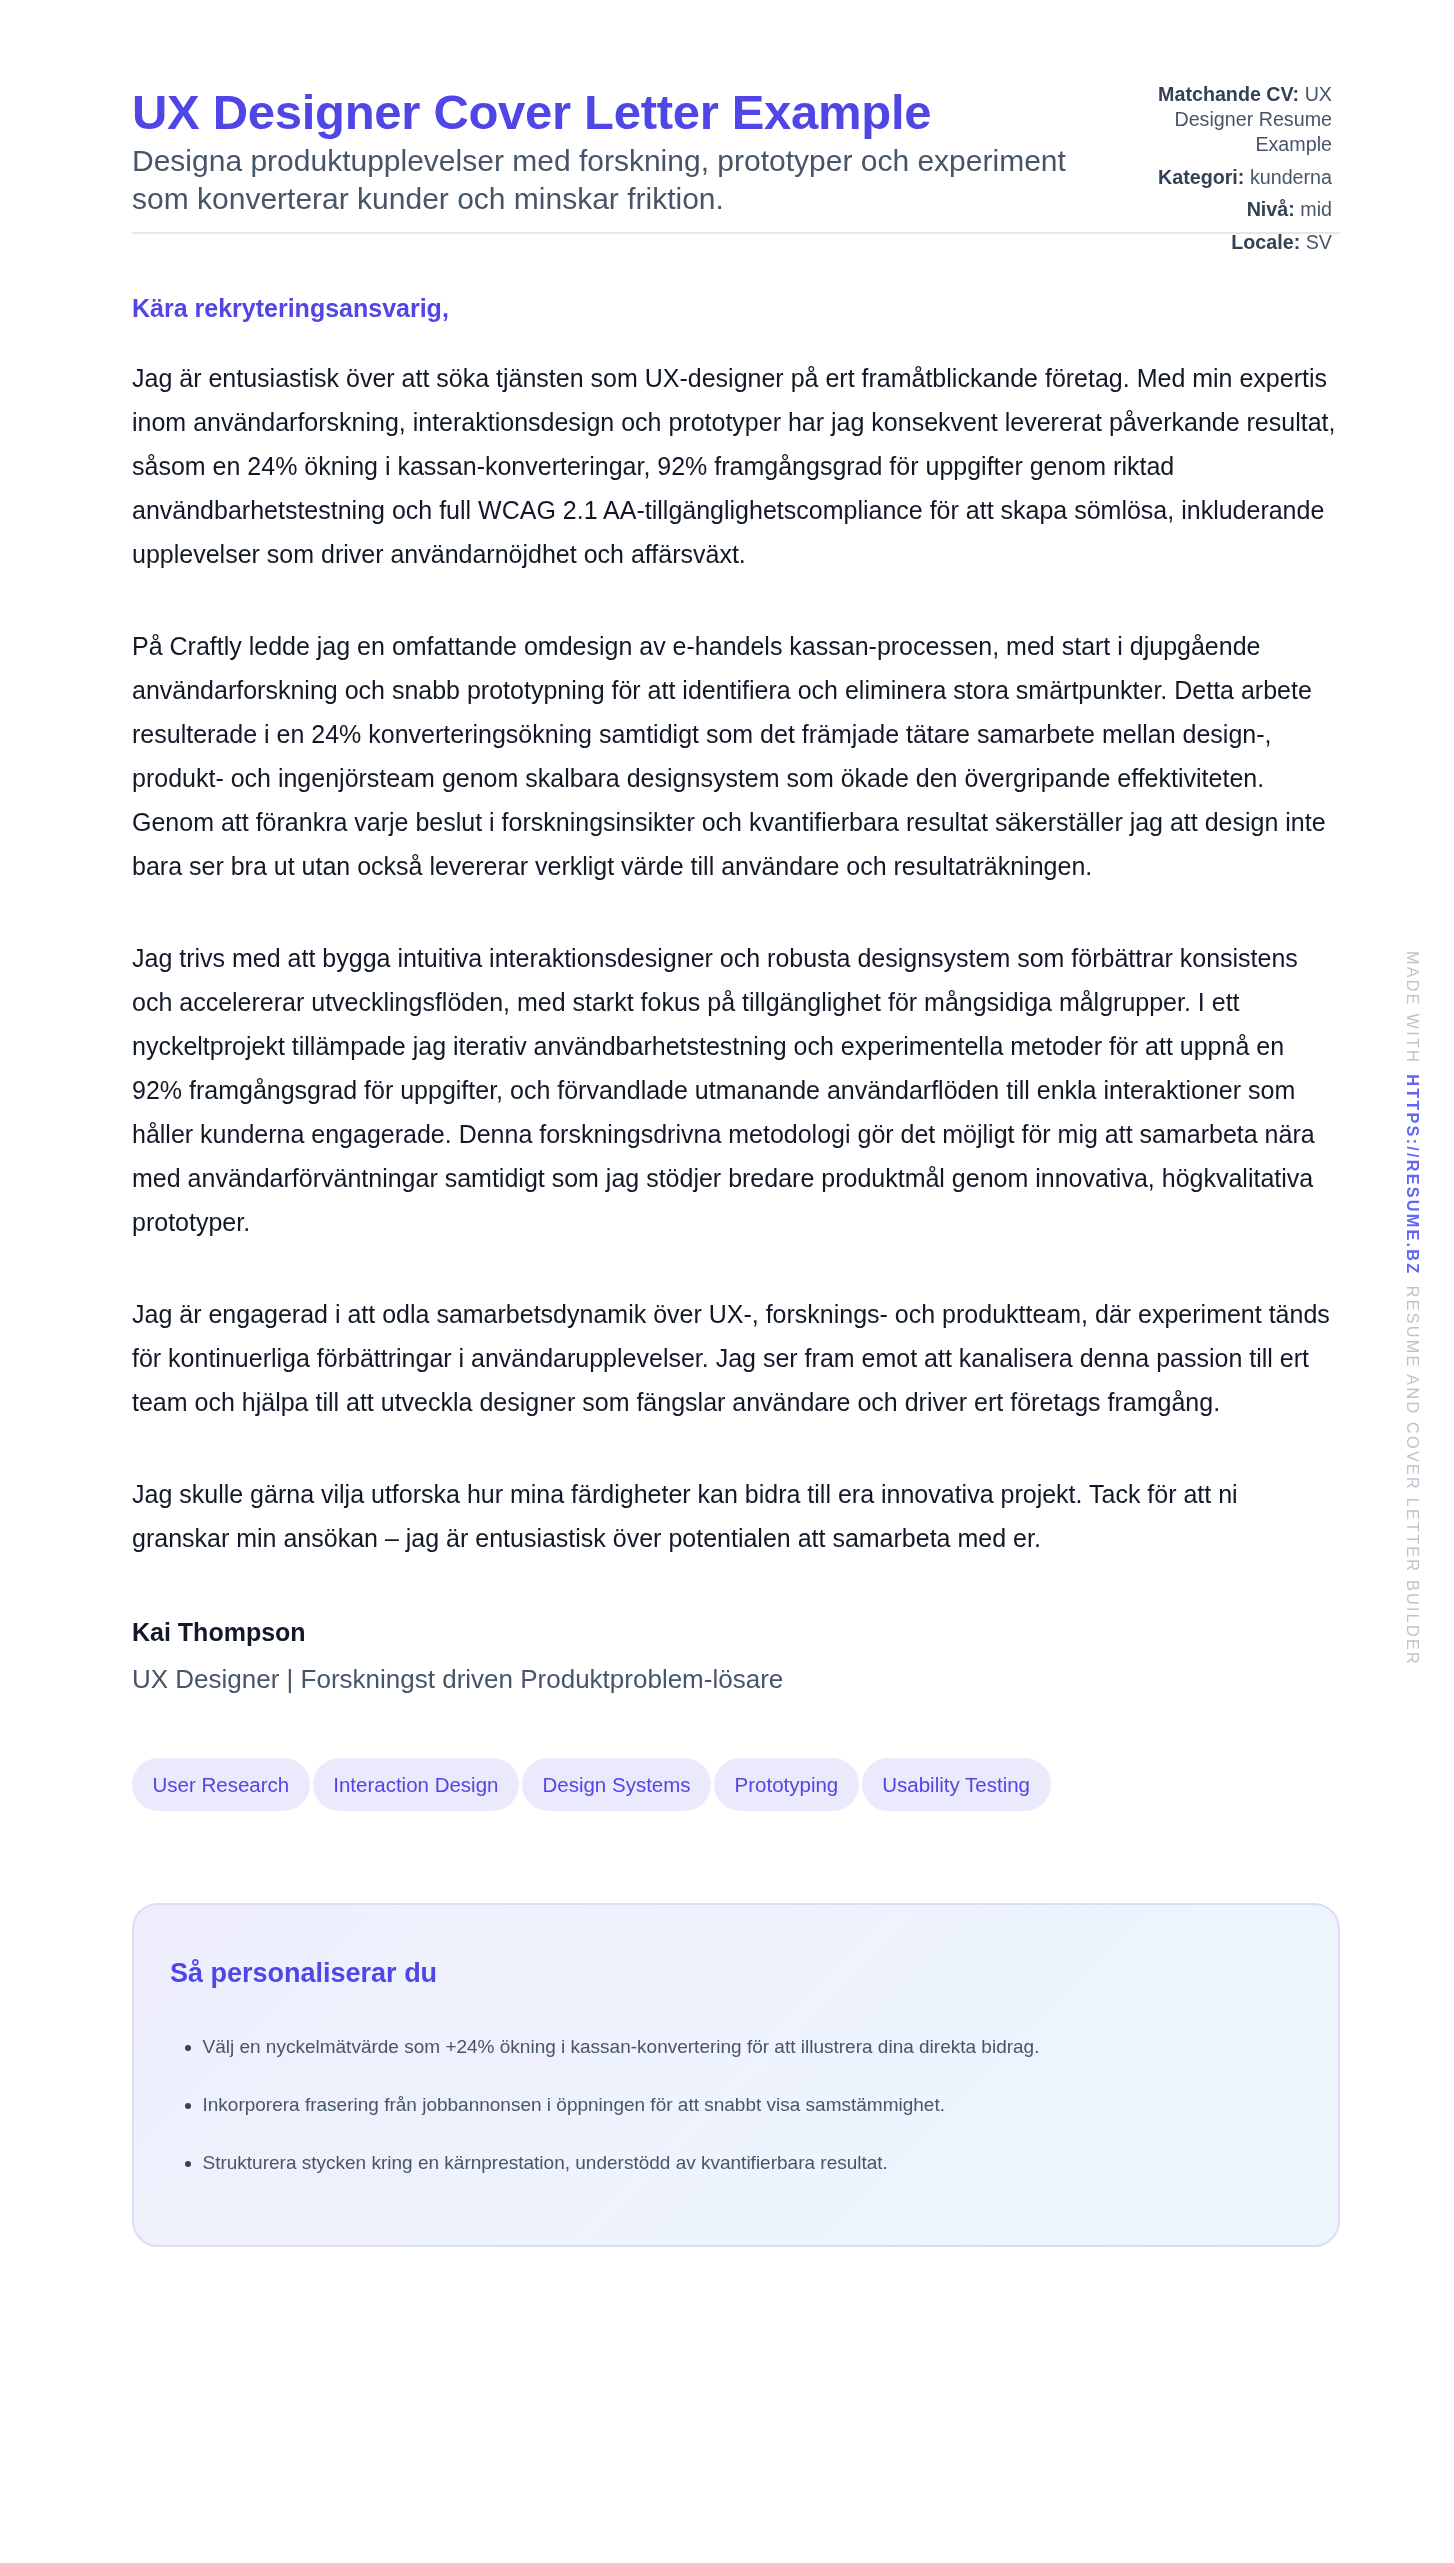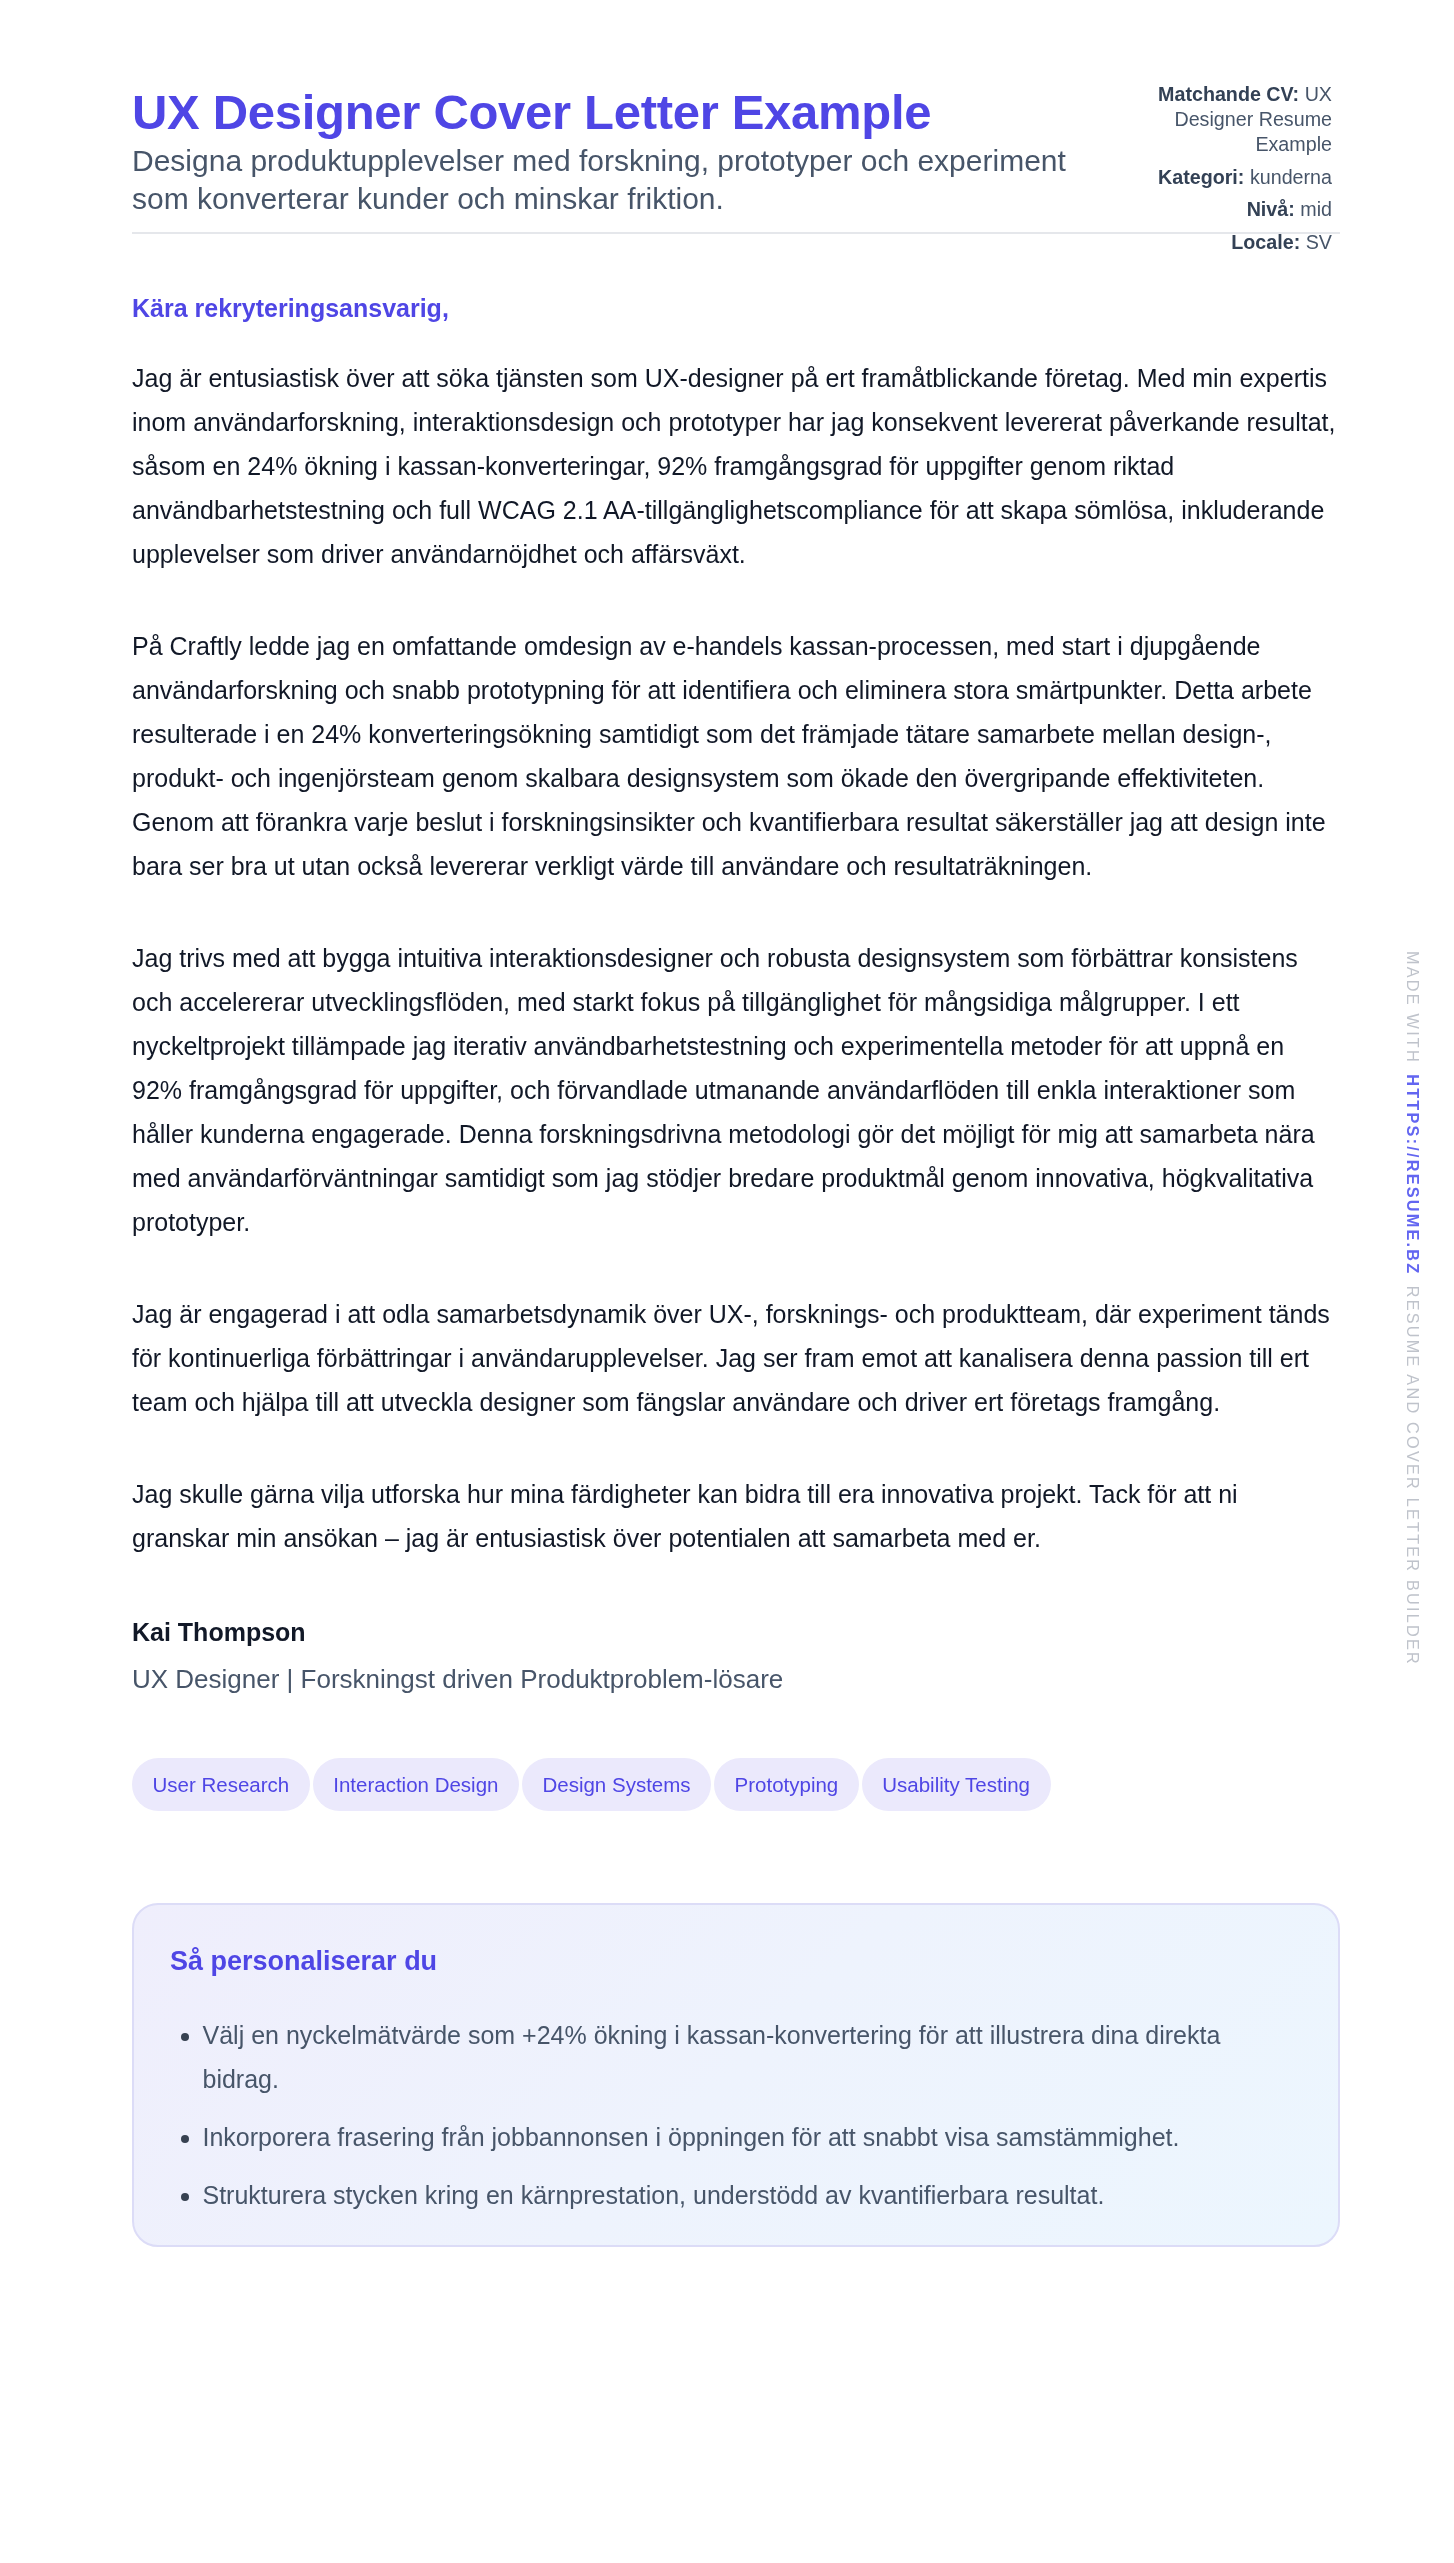--- a/index.html
+++ b/index.html
@@ -98,38 +98,38 @@
     height: 53px;
     padding: 0 20.5px;
     border-radius: 26.5px;
     white-space: nowrap;
   }
   .tips {
     margin-top: 92px;
     border: 2.6px solid #dcdcf7;
     border-radius: 26px;
     background: linear-gradient(135deg, #efeefc 0%, #eef3fd 50%, #ecf6fe 100%);
-    padding: 38px 36px 39px 36px;
+    padding: 50px 36px 39px 36px;
     box-sizing: border-box;
     height: 344px;
   }
   .tips-title {
     font-size: 27px;
     font-weight: 700;
     color: #4f46e5;
     line-height: 36px;
     margin: 0 0 34px 0;
   }
   .tips-list {
     margin: 0;
     padding: 0 0 0 32.5px;
     list-style: disc;
   }
   .tips-list li {
-    font-size: 25px;
+    font-size: 19px;
     line-height: 44px;
     color: #475569;
     margin-bottom: 13.7px;
   }
   .tips-list li::marker { color: #374151; }
 
   .watermark {
     position: absolute;
     left: 1386px;
     top: 951px;

